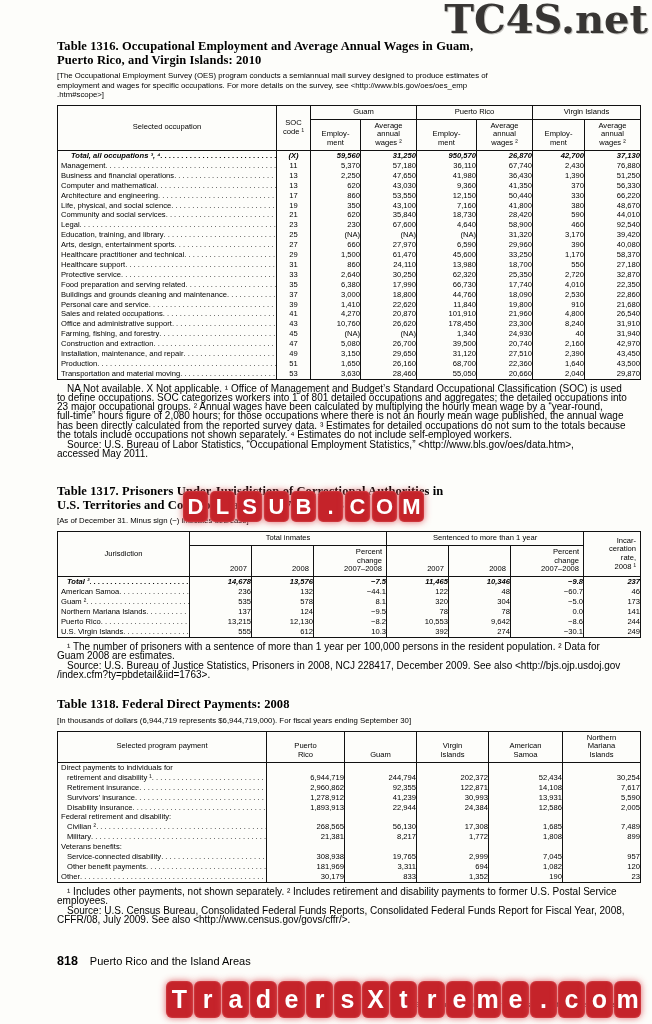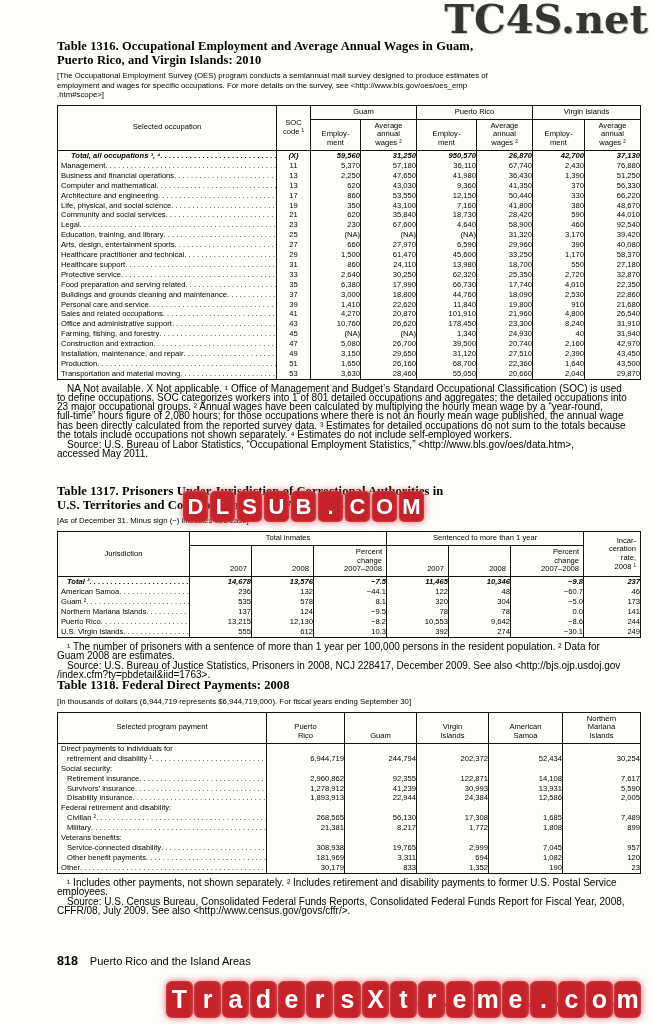--- a/index.html
+++ b/index.html
@@ -41,21 +41,21 @@
   td.lab .ind2 { padding-left:13px; }
   td.lab .lab-pre { padding-left:3px; white-space:nowrap; }
   .dots { flex:1 1 auto; overflow:hidden; white-space:nowrap; min-width:5px; }
   .dots::before { content:" . . . . . . . . . . . . . . . . . . . . . . . . . . . . . . . . . . . . . . . . . . . . . . . . . . . . . . . . . . . . . . . ."; }
   tr.bold { font-weight:bold;font-style:italic; }
 
   .footnote { font-size:10px; line-height:9.2px; white-space:pre-line; text-indent:10px; margin-top:4px; }
   .footnote.src { margin-top:1px; }
 
   #blk1317 { margin-top:27px; }
-  #blk1318 { }
+  #blk1318 { margin-top:19px; }
 
   
   .page-footer { position:absolute; left:57px; top:954px; font-size:11px; }
   .pg-num { font-weight:bold; font-size:12.5px; margin-right:12px; }
   .census-line { position:absolute; right:14px; top:1000px; font-size:7.8px; }
 
   
   .wm { position:absolute; z-index:10; }
   .wm-top {
     top:-5px; right:4px;
@@ -652,30 +652,20 @@
                 <span class="dots"></span>
               </div>
             </td>
             <td class="num">6,944,719</td>
             <td class="num">244,794</td>
             <td class="num">202,372</td>
             <td class="num">52,434</td>
             <td class="num">30,254</td>
           </tr>
           <tr>
-            <td class="lab section">
-              <div class="lab-pre">Social security:</div>
-            </td>
-            <td class="num"></td>
-            <td class="num"></td>
-            <td class="num"></td>
-            <td class="num"></td>
-            <td class="num"></td>
-          </tr>
-          <tr>
             <td class="lab">
               <div class="lab-flex">
                 <span class="txt ind1">Retirement insurance</span>
                 <span class="dots"></span>
               </div>
             </td>
             <td class="num">2,960,862</td>
             <td class="num">92,355</td>
             <td class="num">122,871</td>
             <td class="num">14,108</td>

